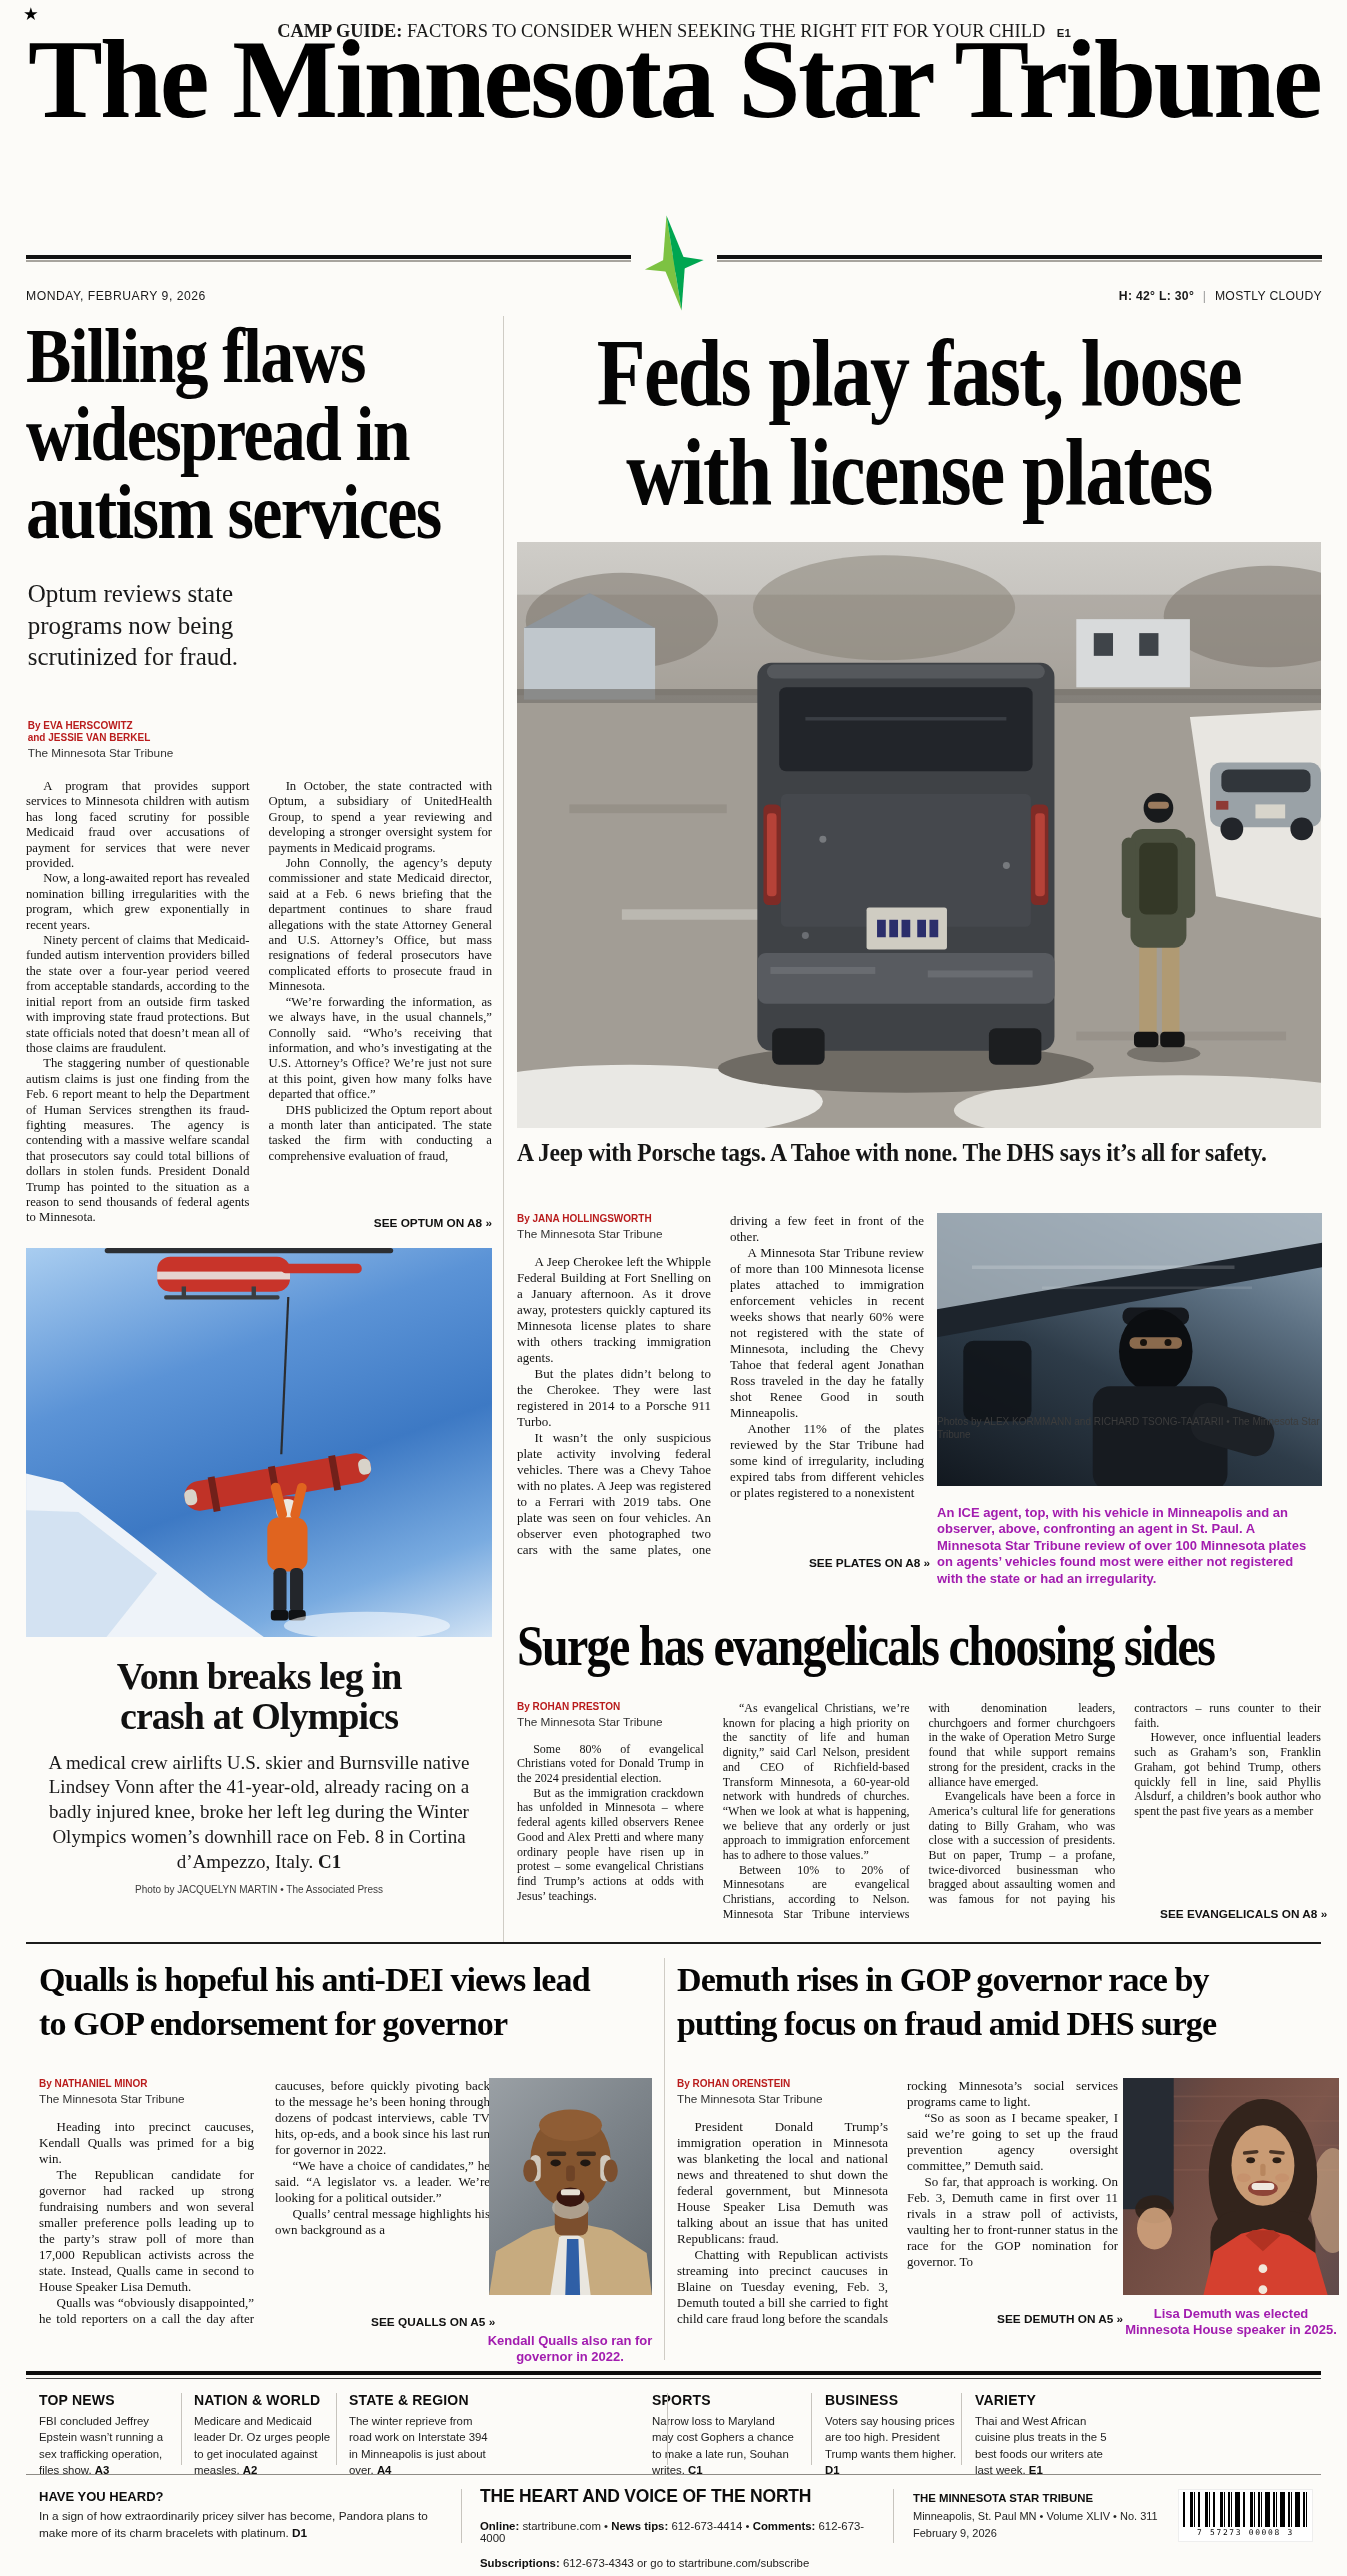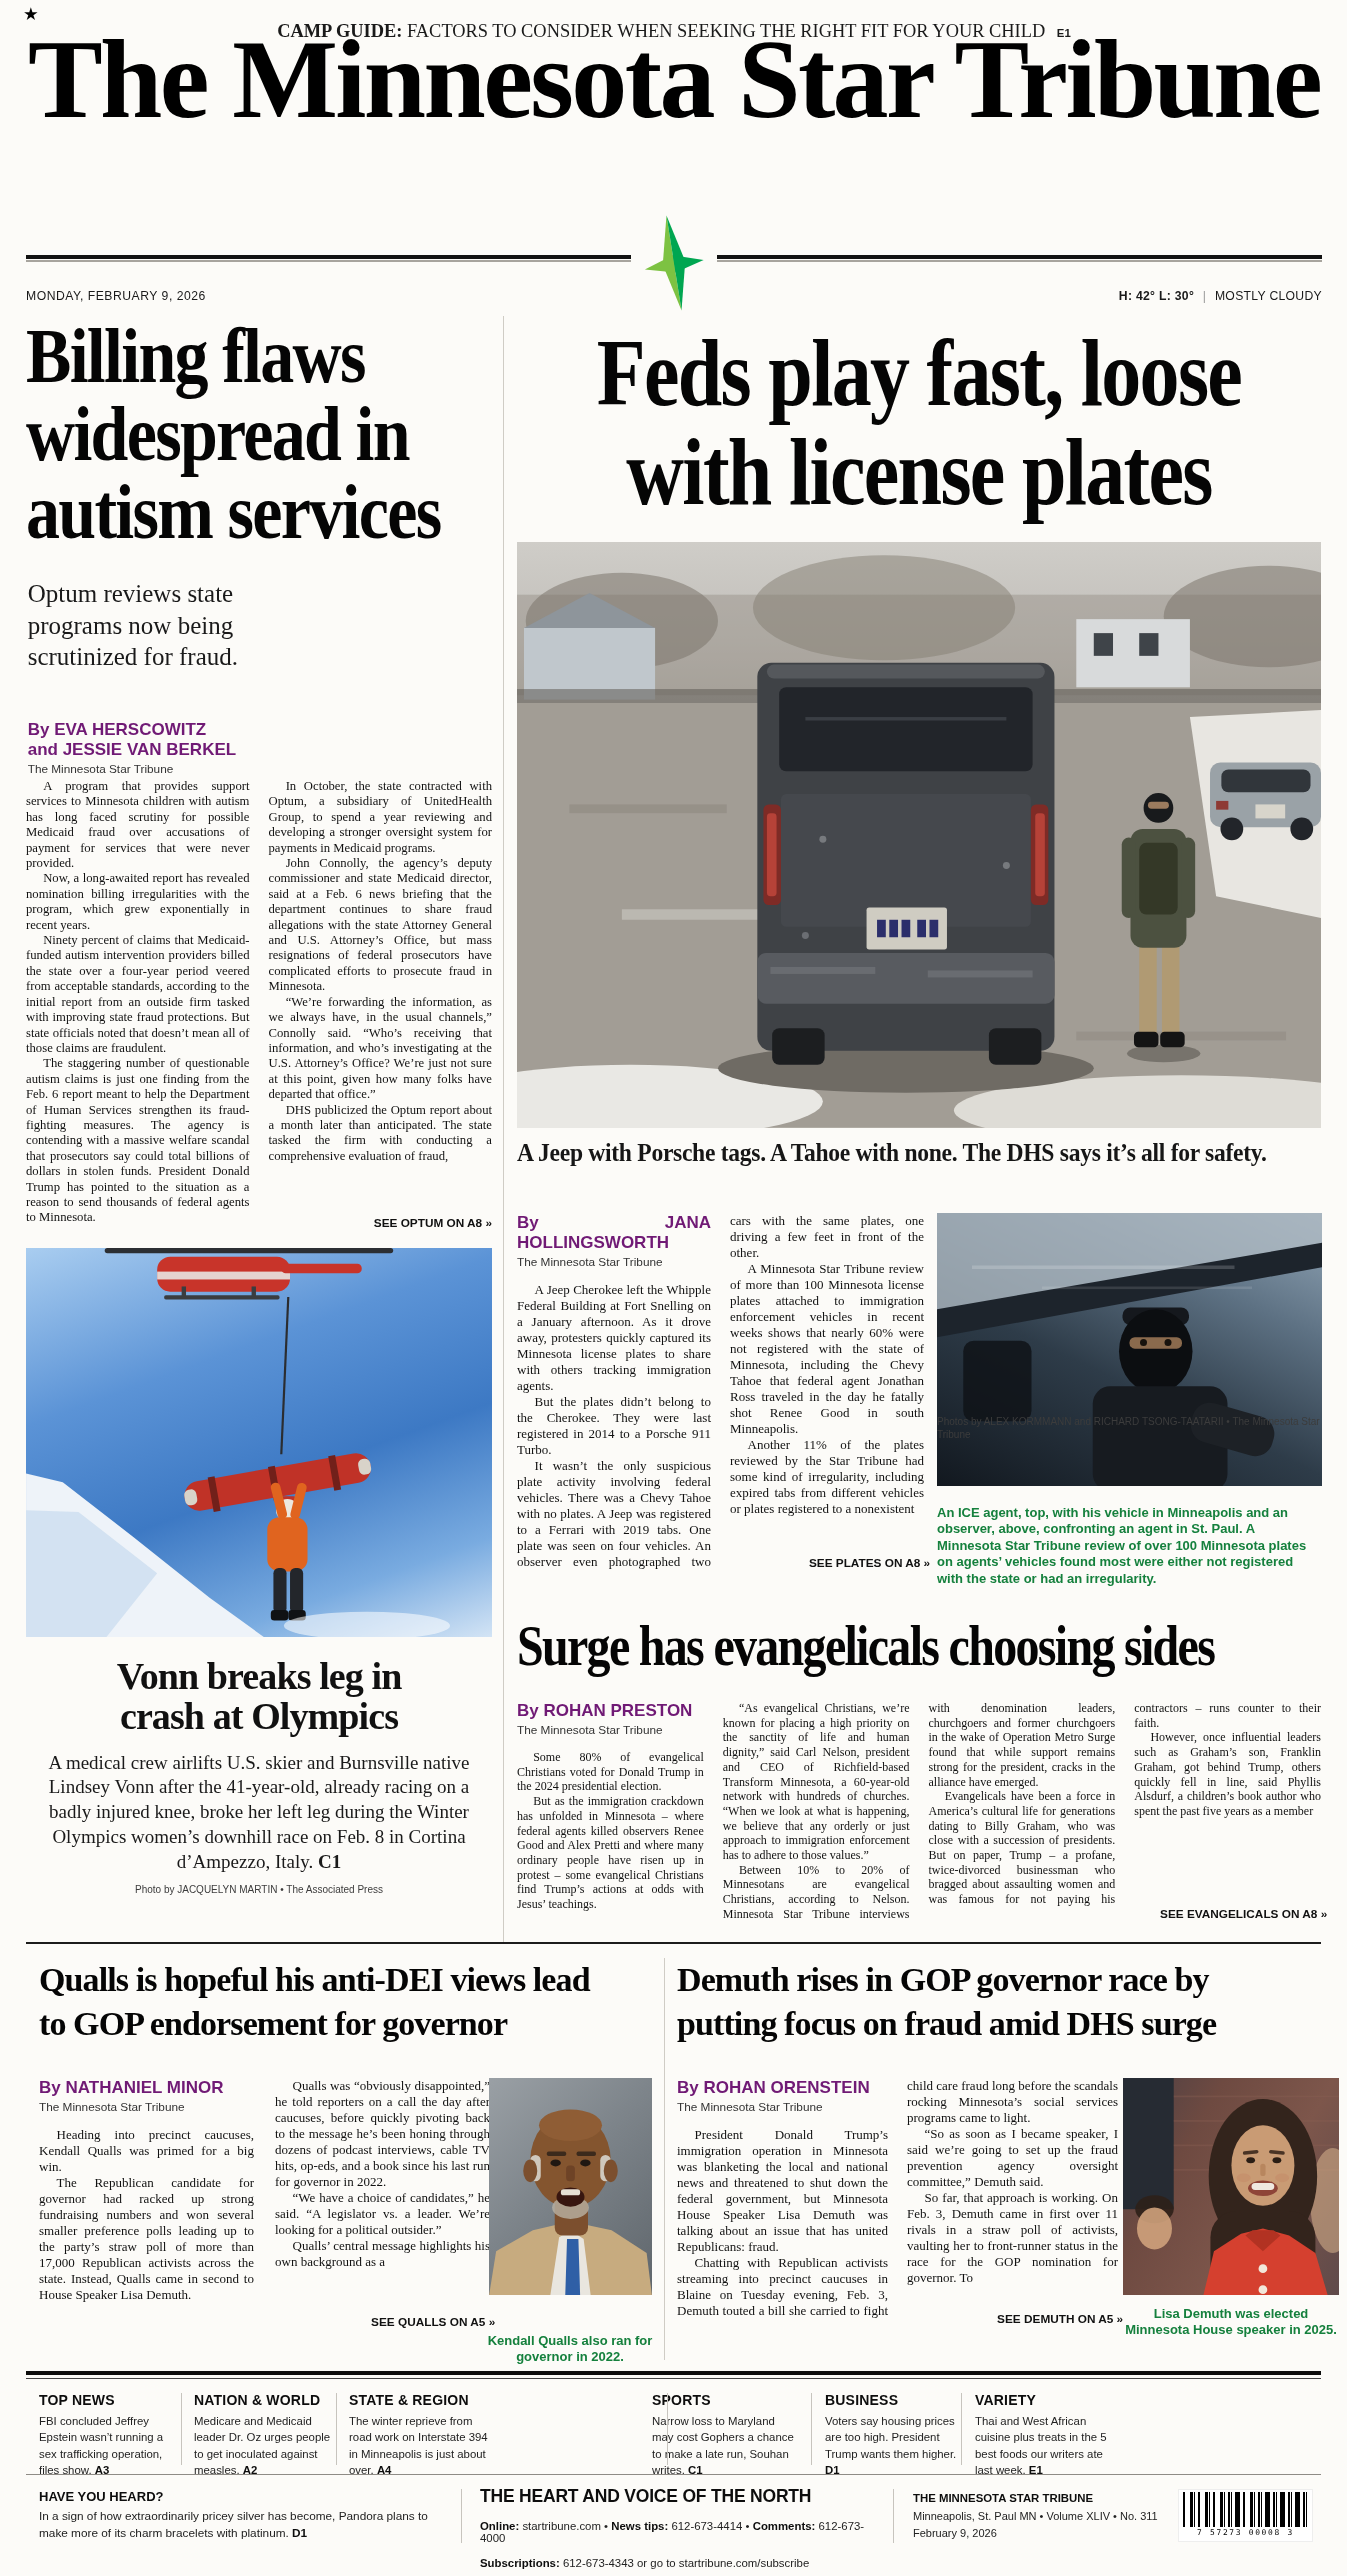--- a/index.html
+++ b/index.html
@@ -25,28 +25,28 @@
   #logo{left:639px;top:213px;width:70px;height:100px;}
   #dateline-left{left:26px;top:289px;font-size:12.2px;letter-spacing:0.5px;color:#1a1a1a;}
   #dateline-right{right:26px;top:289px;font-size:12.2px;letter-spacing:0.3px;color:#1a1a1a;}
   #dateline-right b{font-weight:bold;}
   #dateline-right .wsep{color:#999;margin:0 8.7px;}
 
   
   .hl{font-weight:bold;color:#050505;letter-spacing:-1.7px;}
   .deck{color:#1a1a1a;}
   .byline{font-family:"Liberation Sans",sans-serif;break-inside:avoid;margin-bottom:12.2px;}
-  .byline .by{font-weight:bold;font-size:17px;line-height:1.2;color:#701a75;}
+  .byline .by{font-weight:bold;font-size:10px;line-height:1.2;color:#b91c1c;}
   .byline .src{font-size:11.8px;color:#333;line-height:1.25;margin-top:1.7px;}
   .body{text-align:justify;hyphens:auto;}
   .body p{margin:0;text-indent:1.35em;}
   .jump{font-family:"Liberation Sans",sans-serif;font-weight:bold;font-size:11.8px;color:#111;
         text-align:right;background:#fcfbf8;padding-left:5.2px;}
   .photocap{font-family:"Liberation Sans",sans-serif;font-weight:bold;font-size:13px;
-            line-height:1.26;color:#15803d;}
+            line-height:1.26;color:#a21caf;}
   .photocred{font-family:"Liberation Sans",sans-serif;font-size:10px;color:#3c3c3c;line-height:1.3;}
   .vdiv{width:0.9px;background:#cfccc5;}
 
   
   #optum{left:26px;top:316px;width:466px;}
   #optum-hl{position:absolute;left:0;top:0;width:466px;font-size:68px;line-height:1.0;}
   #optum-hl .sY{transform:scaleY(1.15);}
   #optum-deck{position:absolute;left:1.7px;top:262px;width:271px;font-size:25px;line-height:1.26;}
   #optum-by{position:absolute;left:1.7px;top:404px;width:262px;}
   #optum-body{position:absolute;left:0;top:463px;width:466px;height:458px;overflow:hidden;

